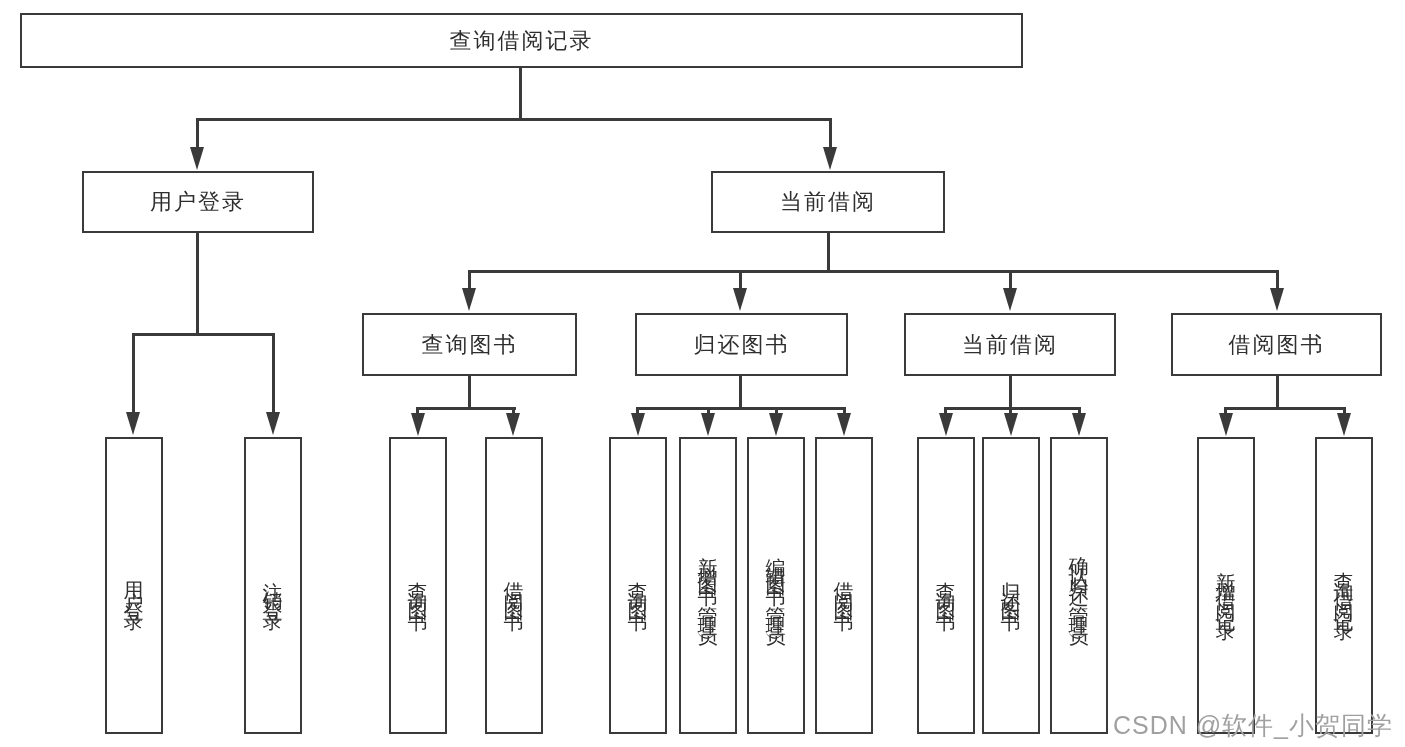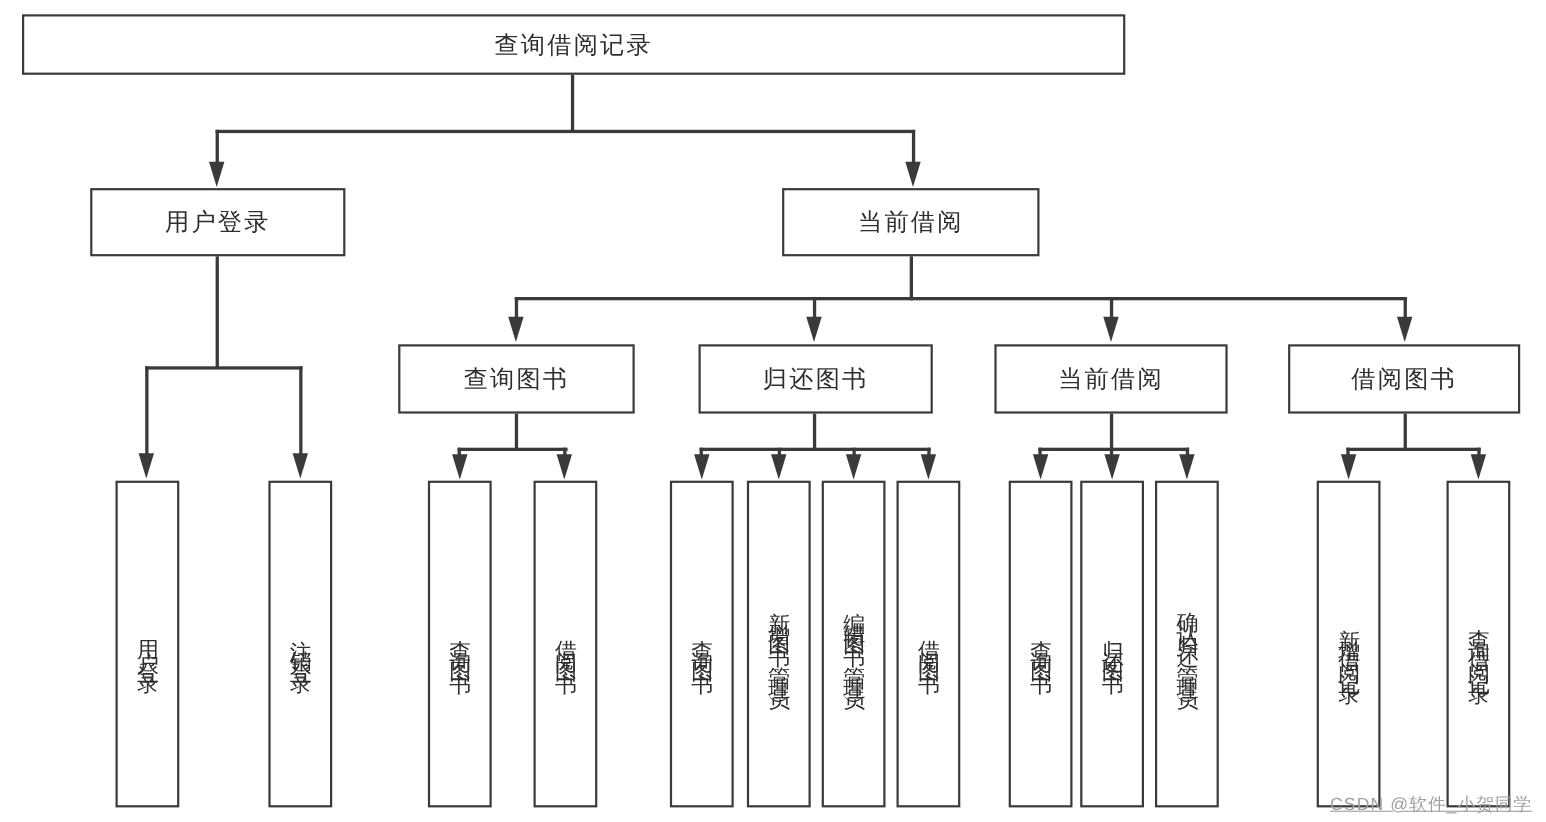--- a/index.html
+++ b/index.html
@@ -44,26 +44,25 @@
   .arrow{
     position:absolute;width:0;height:0;
     border-left:7px solid transparent;
     border-right:7px solid transparent;
     border-top:23px solid var(--line);
   }
   .edges{position:absolute;inset:0;pointer-events:none;}
   #watermark{
     position:absolute;
     right:12px;bottom:5px;
-    font-size:16px;
+    font-size:25px;
     color:var(--wm);
     letter-spacing:1px;
     z-index:5;
     white-space:nowrap;
-    text-decoration:underline;
   }
 </style>
 </head>
 <body>
 
 <div id="canvas">
 
   <div class="box h" style="left:20px;top:13px;width:1003px;height:55px">
     <span>查询借阅记录</span>
   </div>

